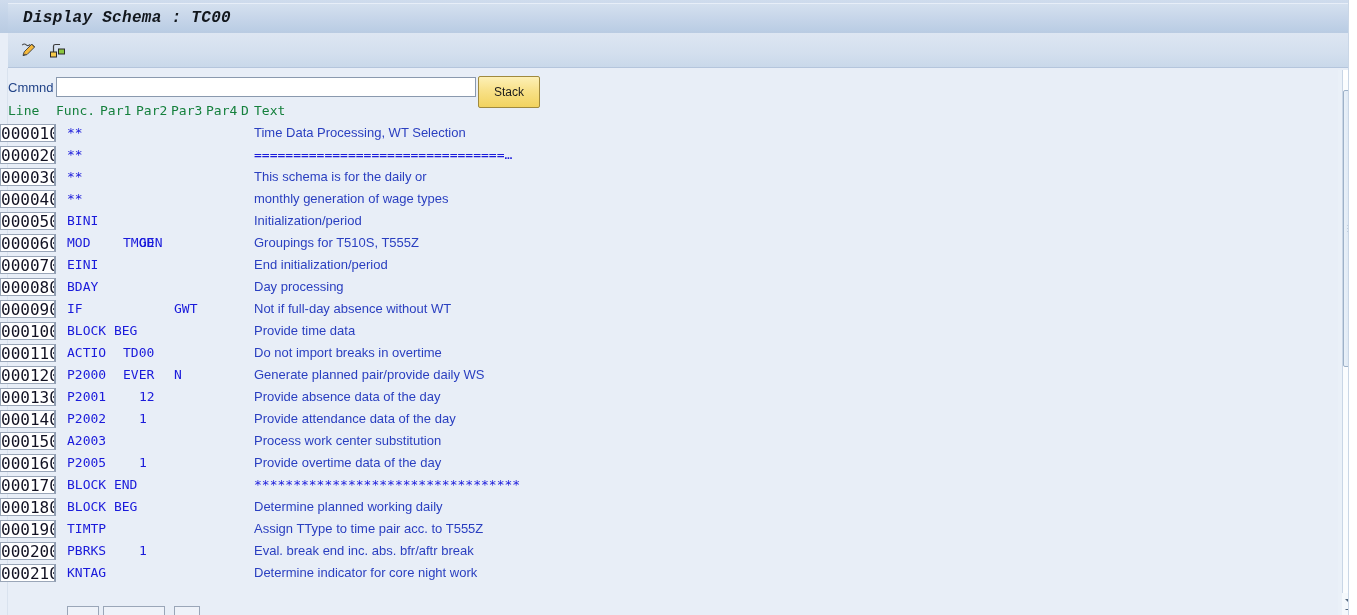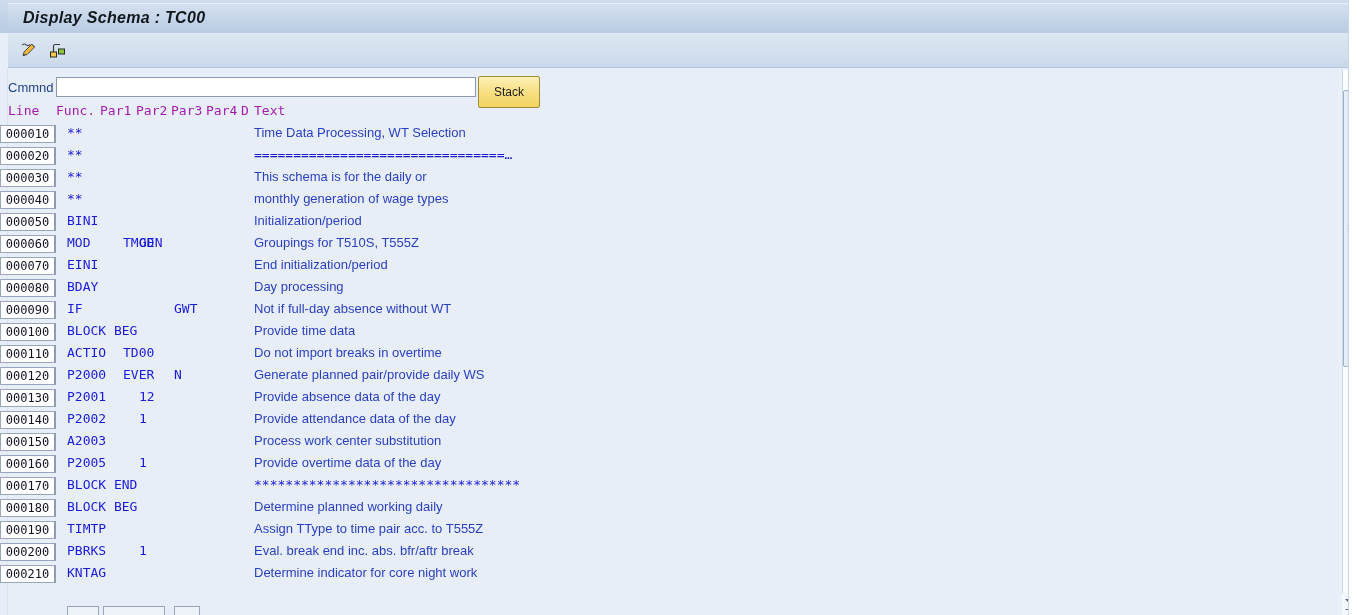--- a/index.html
+++ b/index.html
@@ -36,21 +36,21 @@
     left: 8px; top: 3px;
     right: 6px;
     height: 27px;
     background: linear-gradient(to bottom, #d4e0ef 0%, #c6d5e9 55%, #bacde4 100%);
     border-top: 1px solid #e7eef8;
   }
   .title-text {
     position: absolute;
     left: 15px;
     top: 5px;
-    font-family: Liberation Sans, sans-serif;
+    font-family: Liberation Mono, monospace;
     font-size: 16px;
     font-weight: bold;
     font-style: italic;
     color: #12171d;
     letter-spacing: 0.3px;
     white-space: nowrap;
   }
 
   
   .toolbar {
@@ -136,21 +136,21 @@
   }
 
   
   .grid-header {
     position: absolute;
     left: 0; top: 103px;
     width: 1325px;
     height: 18px;
     font-family: "DejaVu Sans Mono", monospace;
     font-size: 13px;
-    color: #a21caf;
+    color: #15803d;
     white-space: nowrap;
   }
   .grid-header span {
     position: absolute;
     top: 0;
   }
   .gh-line   { left: 8px; }
   .gh-func   { left: 56px; }
   .gh-par1   { left: 100px; }
   .gh-par2   { left: 136px; }
@@ -183,21 +183,21 @@
     left: 6px;
     top: 0px;
     width: 56px;
     height: 18px;
     box-sizing: border-box;
     border: 1px solid #9aa6b8;
     border-right: 2px solid #8f9cb0;
     background: #ffffff;
     color: #111122;
     font-family: "DejaVu Sans Mono", monospace;
-    font-size: 12px;
+    font-size: 16px;
     text-align: center;
     line-height: 16px;
     padding: 0;
     outline: none;
   }
   .c-func  { left: 67px; }
   .c-par1  { left: 103px; margin-left: 20px; }
   .c-par2  { left: 139px; }
   .c-par3  { left: 174px; }
   .c-text  {

